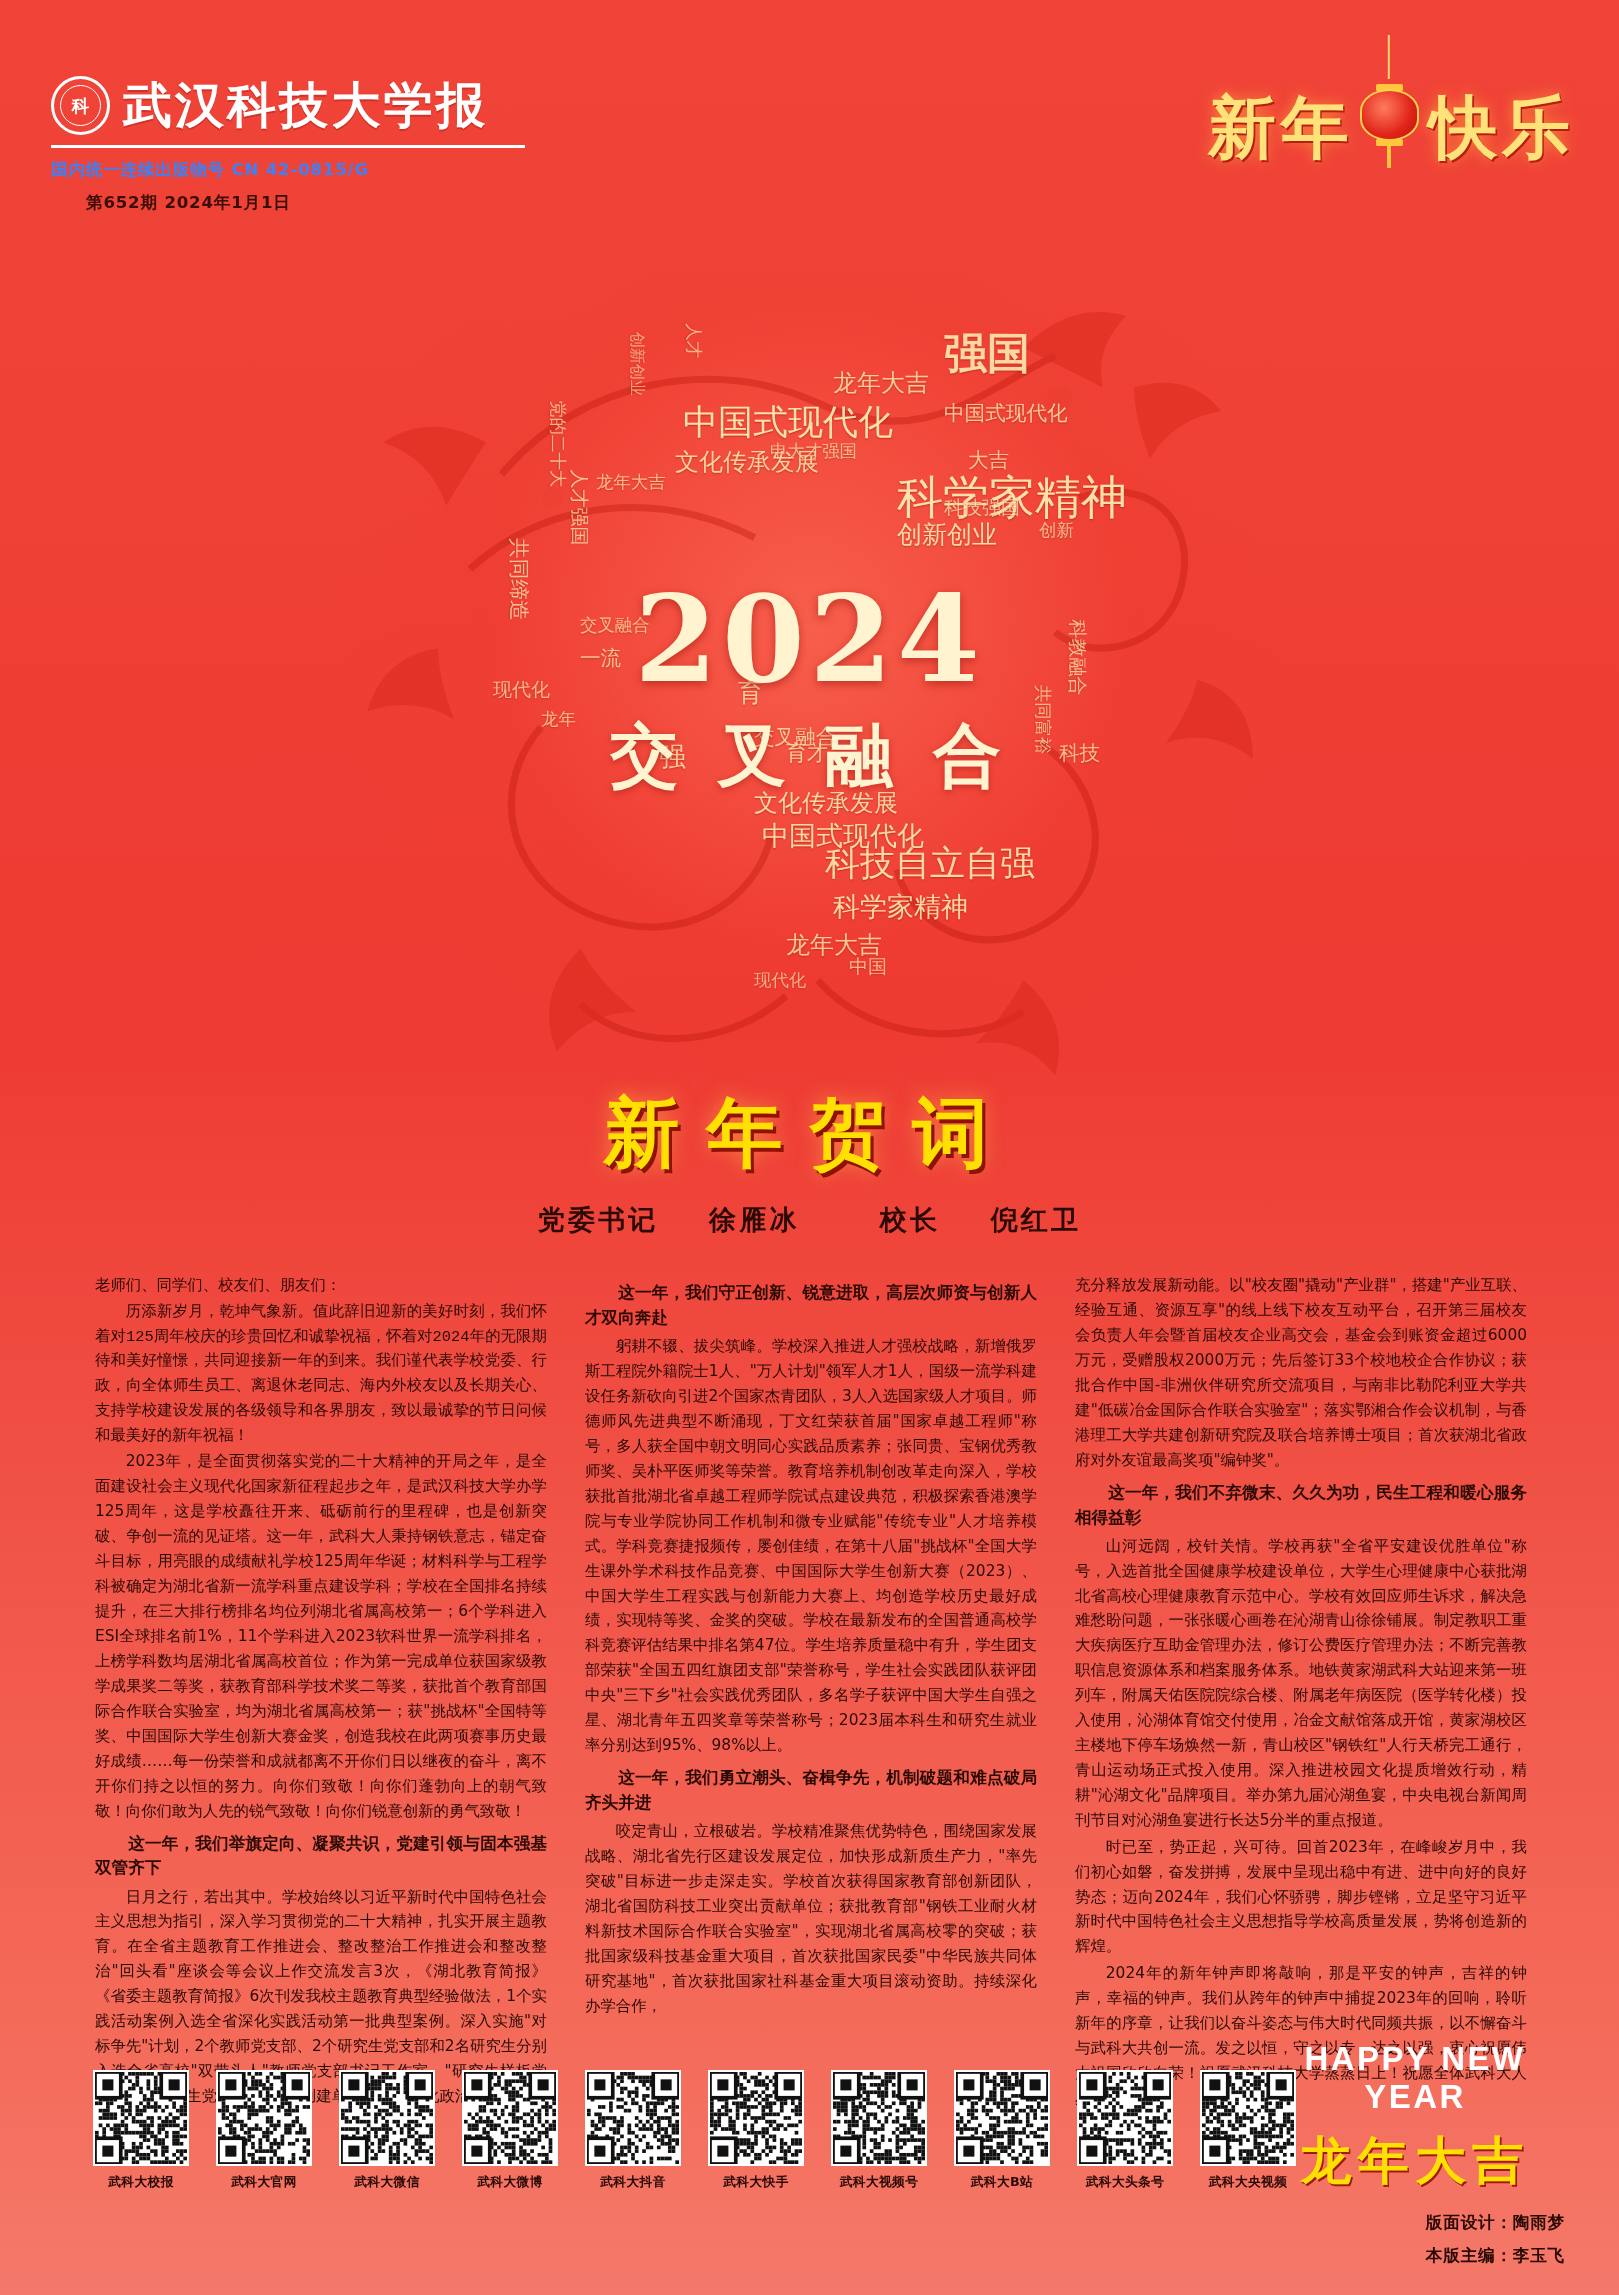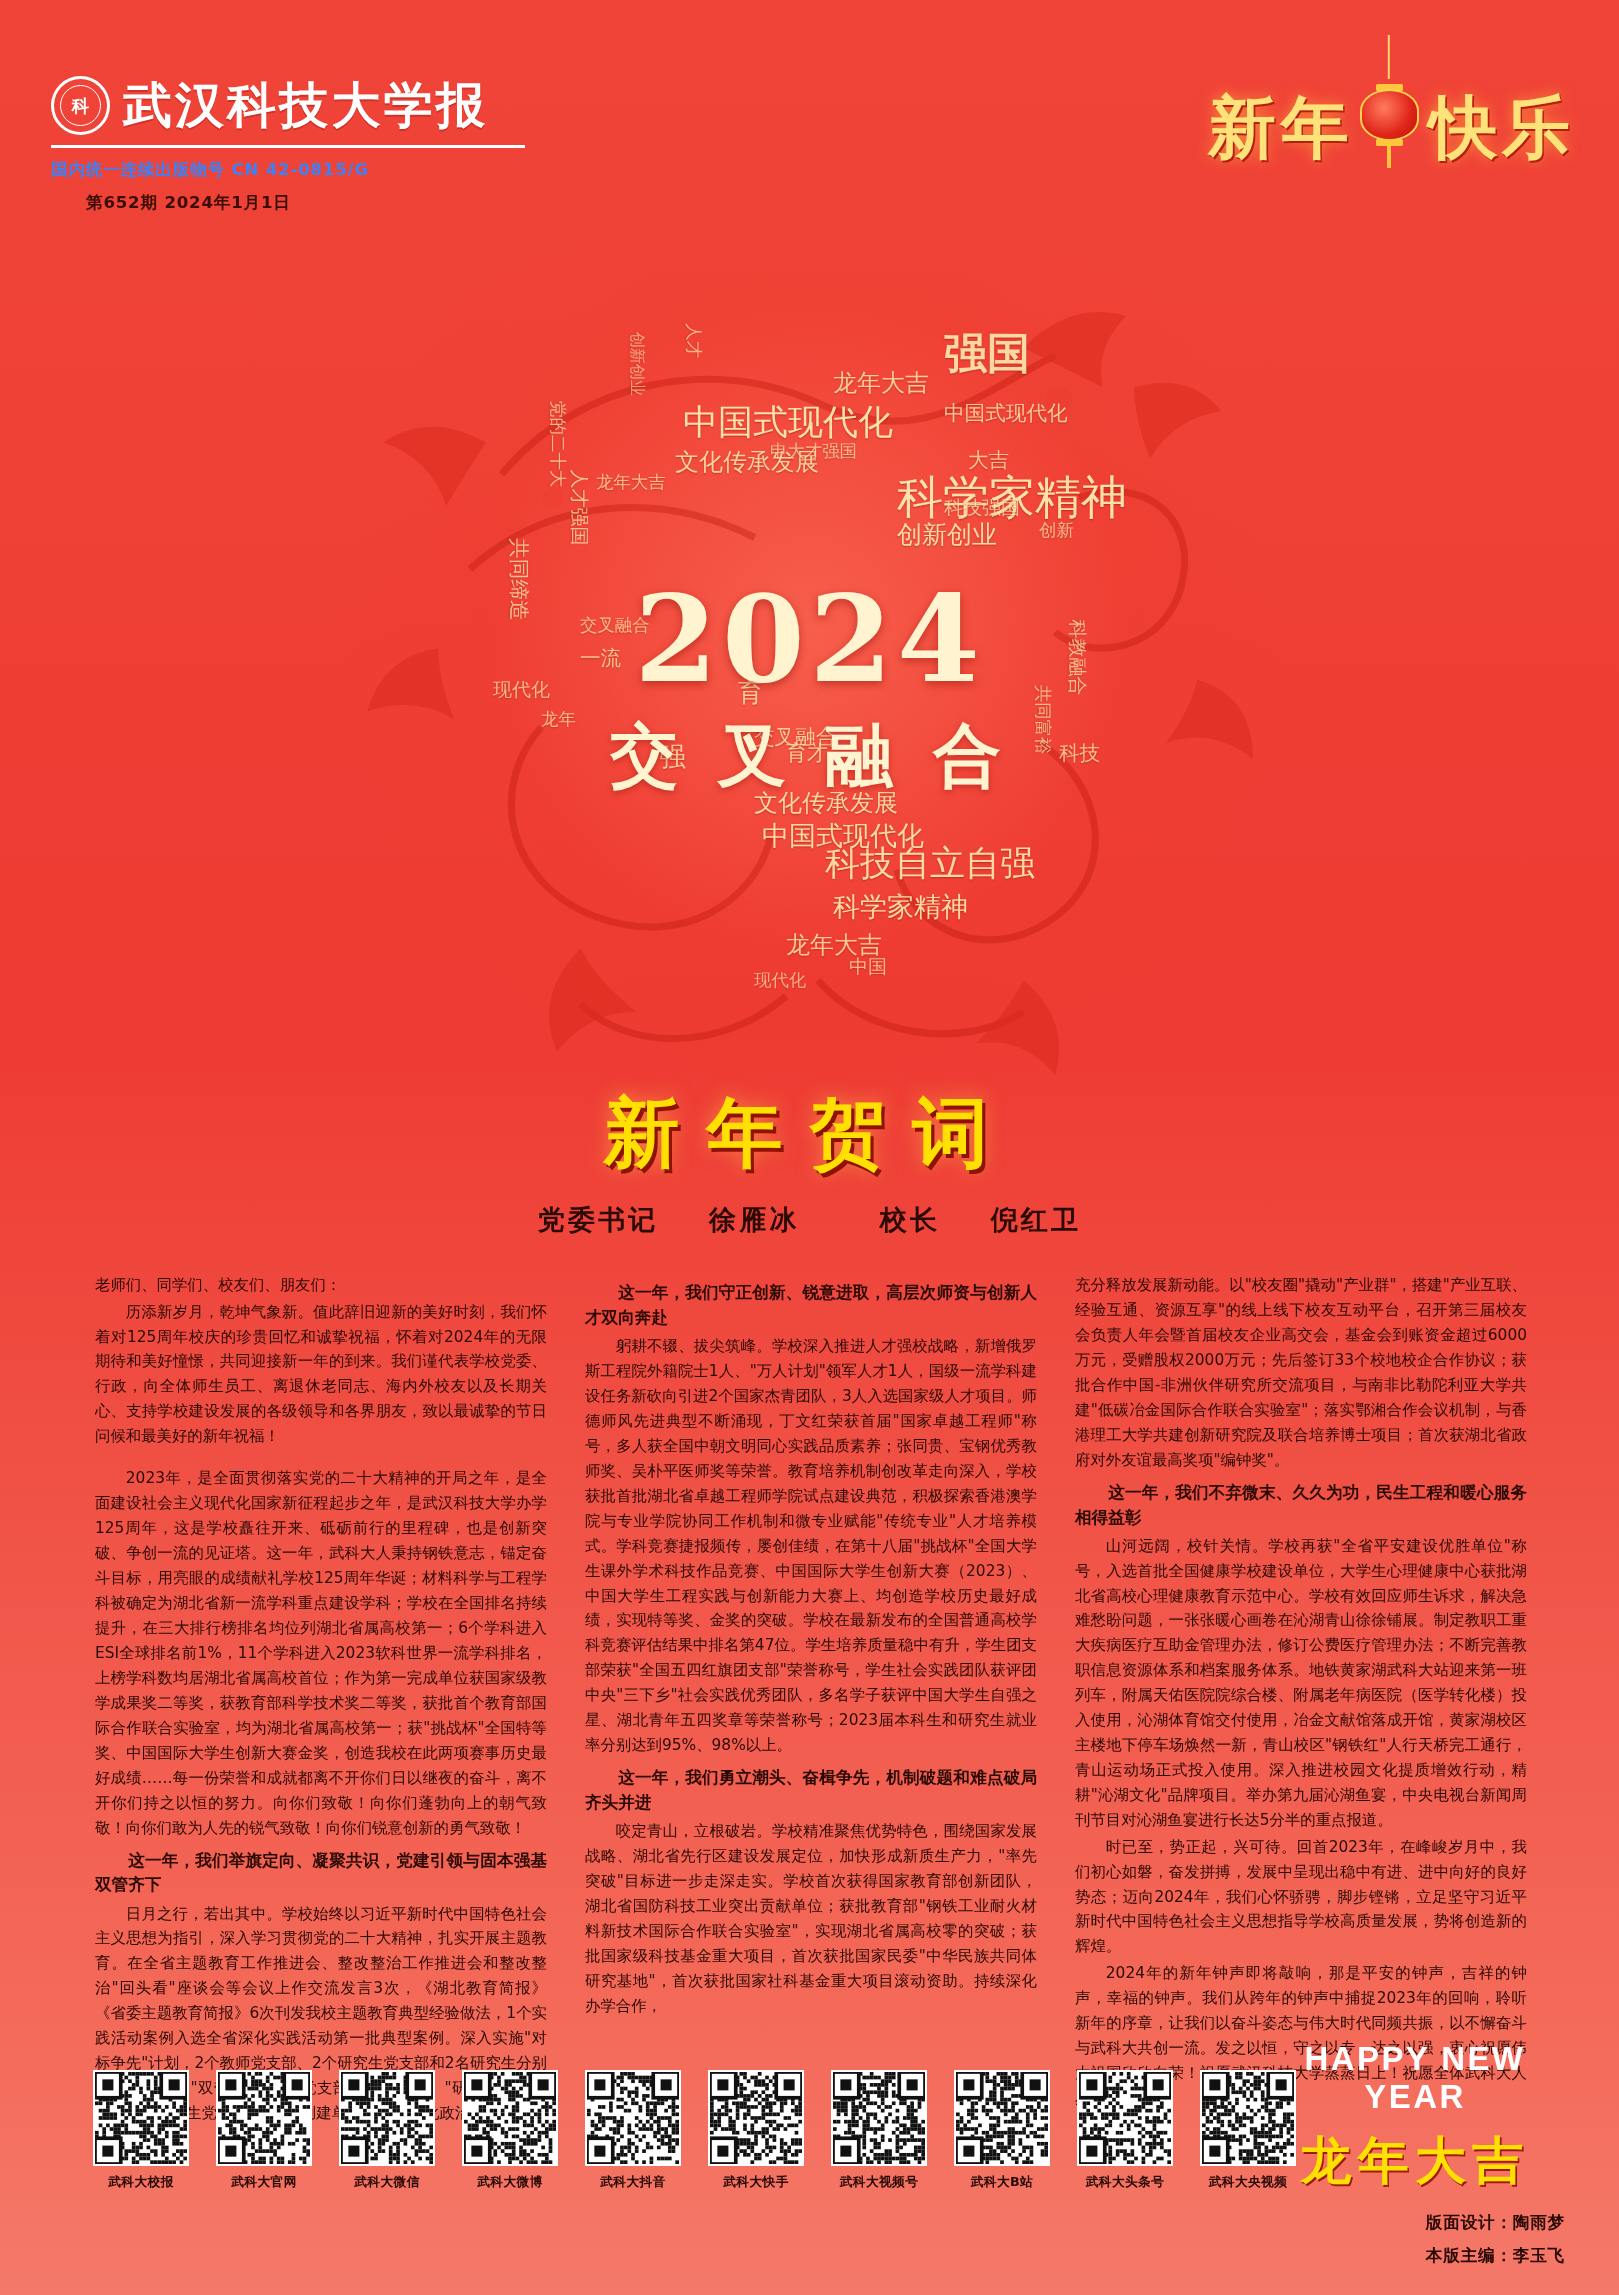--- a/index.html
+++ b/index.html
@@ -438,21 +438,21 @@
   <span>徐雁冰</span>
   <span class="gap"></span>
   <span>校长</span>
   <span>&nbsp;&nbsp;</span>
   <span>倪红卫</span>
 </div>
 
 <div class="columns">
   <div class="col" id="col1">
       <div class="para noindent" style="text-indent: 0px; margin-bottom: 1.6px;">老师们、同学们、校友们、朋友们：</div>
-      <div class="para" style="text-indent: 2em; margin-bottom: 17px;">历添新岁月，乾坤气象新。值此辞旧迎新的美好时刻，我们怀着对125周年校庆的珍贵回忆和诚挚祝福，怀着对2024年的无限期待和美好憧憬，共同迎接新一年的到来。我们谨代表学校党委、行政，向全体师生员工、离退休老同志、海内外校友以及长期关心、支持学校建设发展的各级领导和各界朋友，致以最诚挚的节日问候和最美好的新年祝福！</div>
+      <div class="para" style="text-indent: 2em; margin-bottom: 0; font-family: Liberation Mono, monospace;">历添新岁月，乾坤气象新。值此辞旧迎新的美好时刻，我们怀着对125周年校庆的珍贵回忆和诚挚祝福，怀着对2024年的无限期待和美好憧憬，共同迎接新一年的到来。我们谨代表学校党委、行政，向全体师生员工、离退休老同志、海内外校友以及长期关心、支持学校建设发展的各级领导和各界朋友，致以最诚挚的节日问候和最美好的新年祝福！</div>
       <div class="para" style="text-indent: 2em; margin-bottom: 1.6px;">2023年，是全面贯彻落实党的二十大精神的开局之年，是全面建设社会主义现代化国家新征程起步之年，是武汉科技大学办学125周年，这是学校矗往开来、砥砺前行的里程碑，也是创新突破、争创一流的见证塔。这一年，武科大人秉持钢铁意志，锚定奋斗目标，用亮眼的成绩献礼学校125周年华诞；材料科学与工程学科被确定为湖北省新一流学科重点建设学科；学校在全国排名持续提升，在三大排行榜排名均位列湖北省属高校第一；6个学科进入ESI全球排名前1%，11个学科进入2023软科世界一流学科排名，上榜学科数均居湖北省属高校首位；作为第一完成单位获国家级教学成果奖二等奖，获教育部科学技术奖二等奖，获批首个教育部国际合作联合实验室，均为湖北省属高校第一；获"挑战杯"全国特等奖、中国国际大学生创新大赛金奖，创造我校在此两项赛事历史最好成绩……每一份荣誉和成就都离不开你们日以继夜的奋斗，离不开你们持之以恒的努力。向你们致敬！向你们蓬勃向上的朝气致敬！向你们敢为人先的锐气致敬！向你们锐意创新的勇气致敬！</div>
       <div class="sub-head">这一年，我们举旗定向、凝聚共识，党建引领与固本强基双管齐下</div>
       <div class="para" style="text-indent: 2em; margin-bottom: 1.6px;">日月之行，若出其中。学校始终以习近平新时代中国特色社会主义思想为指引，深入学习贯彻党的二十大精神，扎实开展主题教育。在全省主题教育工作推进会、整改整治工作推进会和整改整治"回头看"座谈会等会议上作交流发言3次，《湖北教育简报》《省委主题教育简报》6次刊发我校主题教育典型经验做法，1个实践活动案例入选全省深化实践活动第一批典型案例。深入实施"对标争先"计划，2个教师党支部、2个研究生党支部和2名研究生分别入选全省高校"双带头人"教师党支部书记工作室、"研究生样板党支部"和"研究生党员标兵"培育创建单位。持续优化政治生态，</div>
     </div>
   <div class="col" id="col2">
       <div class="sub-head">这一年，我们守正创新、锐意进取，高层次师资与创新人才双向奔赴</div>
       <div class="para" style="text-indent: 2em; margin-bottom: 1.6px;">躬耕不辍、拔尖筑峰。学校深入推进人才强校战略，新增俄罗斯工程院外籍院士1人、"万人计划"领军人才1人，国级一流学科建设任务新砍向引进2个国家杰青团队，3人入选国家级人才项目。师德师风先进典型不断涌现，丁文红荣获首届"国家卓越工程师"称号，多人获全国中朝文明同心实践品质素养；张同贵、宝钢优秀教师奖、吴朴平医师奖等荣誉。教育培养机制创改革走向深入，学校获批首批湖北省卓越工程师学院试点建设典范，积极探索香港澳学院与专业学院协同工作机制和微专业赋能"传统专业"人才培养模式。学科竞赛捷报频传，屡创佳绩，在第十八届"挑战杯"全国大学生课外学术科技作品竞赛、中国国际大学生创新大赛（2023）、中国大学生工程实践与创新能力大赛上、均创造学校历史最好成绩，实现特等奖、金奖的突破。学校在最新发布的全国普通高校学科竞赛评估结果中排名第47位。学生培养质量稳中有升，学生团支部荣获"全国五四红旗团支部"荣誉称号，学生社会实践团队获评团中央"三下乡"社会实践优秀团队，多名学子获评中国大学生自强之星、湖北青年五四奖章等荣誉称号；2023届本科生和研究生就业率分别达到95%、98%以上。</div>
       <div class="sub-head">这一年，我们勇立潮头、奋楫争先，机制破题和难点破局齐头并进</div>
       <div class="para" style="text-indent: 2em; margin-bottom: 1.6px;">咬定青山，立根破岩。学校精准聚焦优势特色，围绕国家发展战略、湖北省先行区建设发展定位，加快形成新质生产力，"率先突破"目标进一步走深走实。学校首次获得国家教育部创新团队，湖北省国防科技工业突出贡献单位；获批教育部"钢铁工业耐火材料新技术国际合作联合实验室"，实现湖北省属高校零的突破；获批国家级科技基金重大项目，首次获批国家民委"中华民族共同体研究基地"，首次获批国家社科基金重大项目滚动资助。持续深化办学合作，</div>
     </div>

